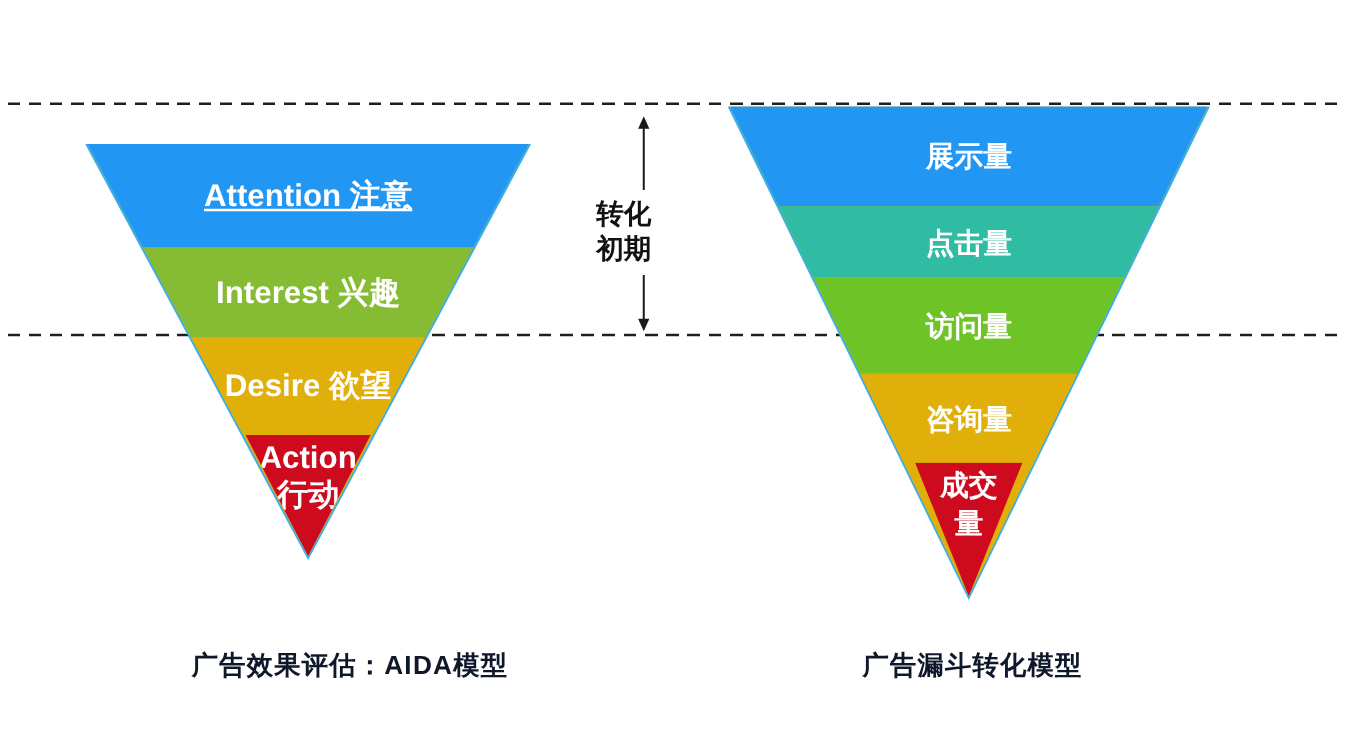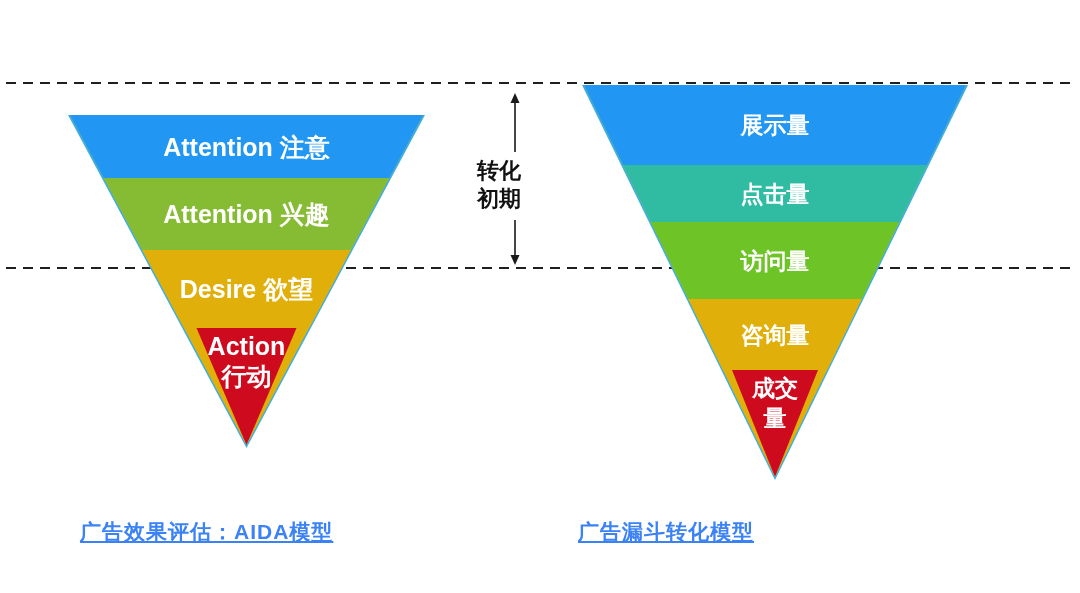--- a/index.html
+++ b/index.html
@@ -19,44 +19,44 @@
   }
   .band{
     width:100%;display:flex;flex-direction:column;justify-content:center;
     color:#fff;font-weight:bold;text-align:center;
   }
   .band.tip{justify-content:flex-start;padding-top:3px;box-sizing:border-box;}
   .lf .band{font-size:25px;}
   .rf .band{font-size:23px;}
   .band .line{line-height:30px;}
   .caption{
-    position:absolute;top:518px;width:400px;
-    font-size:21px;font-weight:bold;color:#3b82f6;letter-spacing:1px;text-decoration:underline;
+    position:absolute;top:518px;width:400px;text-align:center;
+    font-size:21px;font-weight:bold;color:#0f172a;letter-spacing:1px;
   }
   .phase-label{
     position:absolute;left:477px;top:157px;width:76px;text-align:left;
     font-size:22px;font-weight:bold;color:#111;line-height:28px;
   }
   .arrow-svg{position:absolute;left:503px;top:90px;}
 </style>
 </head>
 <body>
 
 <div class="stage">
 
   <div class="dashline" style="top:82px"></div>
   <div class="dashline" style="top:267px"></div>
 
   <div class="funnel-outer lf" style="left: 68px; top: 115px; width: 357px; height: 333px; background-color: rgb(58, 175, 230);">
     <div class="funnel-inner" style="background-color: rgb(224, 175, 10);">
-      <div class="band" style="height: 63px; background-color: rgb(33, 150, 243);">
+      <div class="band" style="height: 83px; background-color: rgb(33, 150, 243); text-decoration: underline;">
         <span class="line">Attention 注意</span>
       </div>
       <div class="band" style="height: 72px; background-color: rgb(134, 188, 51);">
-        <span class="line">Attention 兴趣</span>
+        <span class="line">Interest 兴趣</span>
       </div>
       <div class="band" style="height: 78px; background-color: rgb(224, 175, 10);">
         <span class="line">Desire 欲望</span>
       </div>
       <div class="band tip" style="flex: 1 1 0%; clip-path: polygon(calc(50% - 50px) 0px, calc(50% + 50px) 0px, 50% 100%); background-color: rgb(205, 10, 30);">
         <span class="line">Action</span>
         <span class="line">行动</span>
       </div>
     </div>
   </div>

